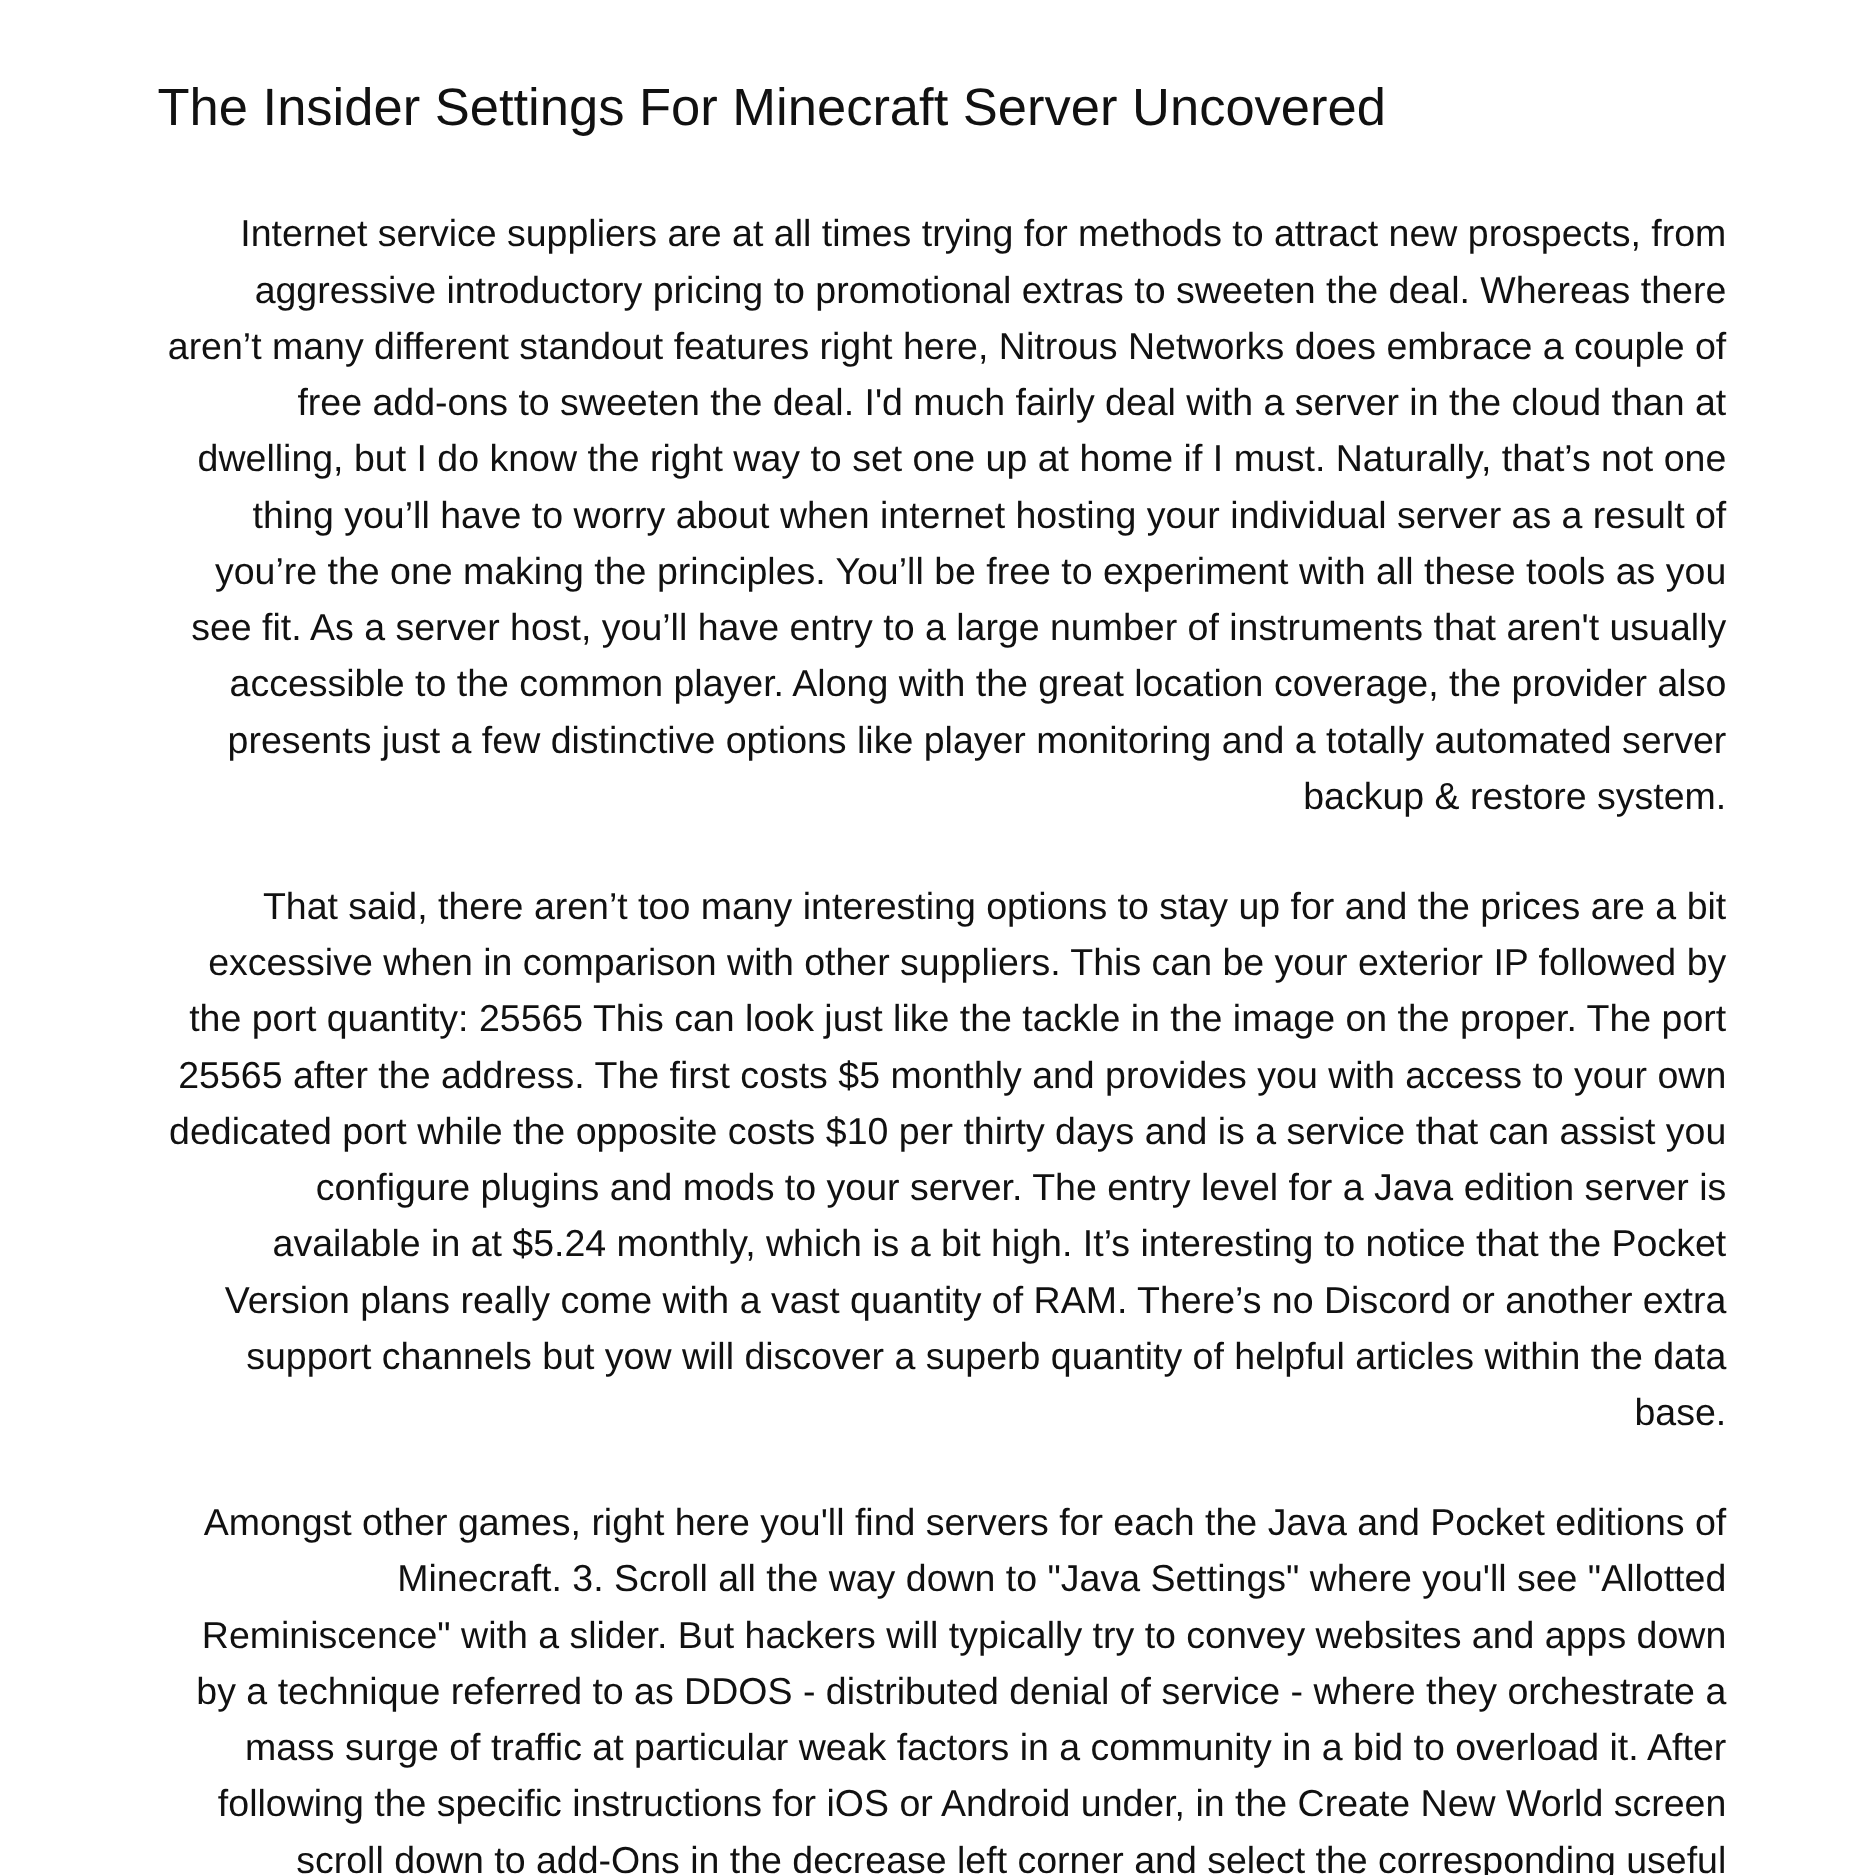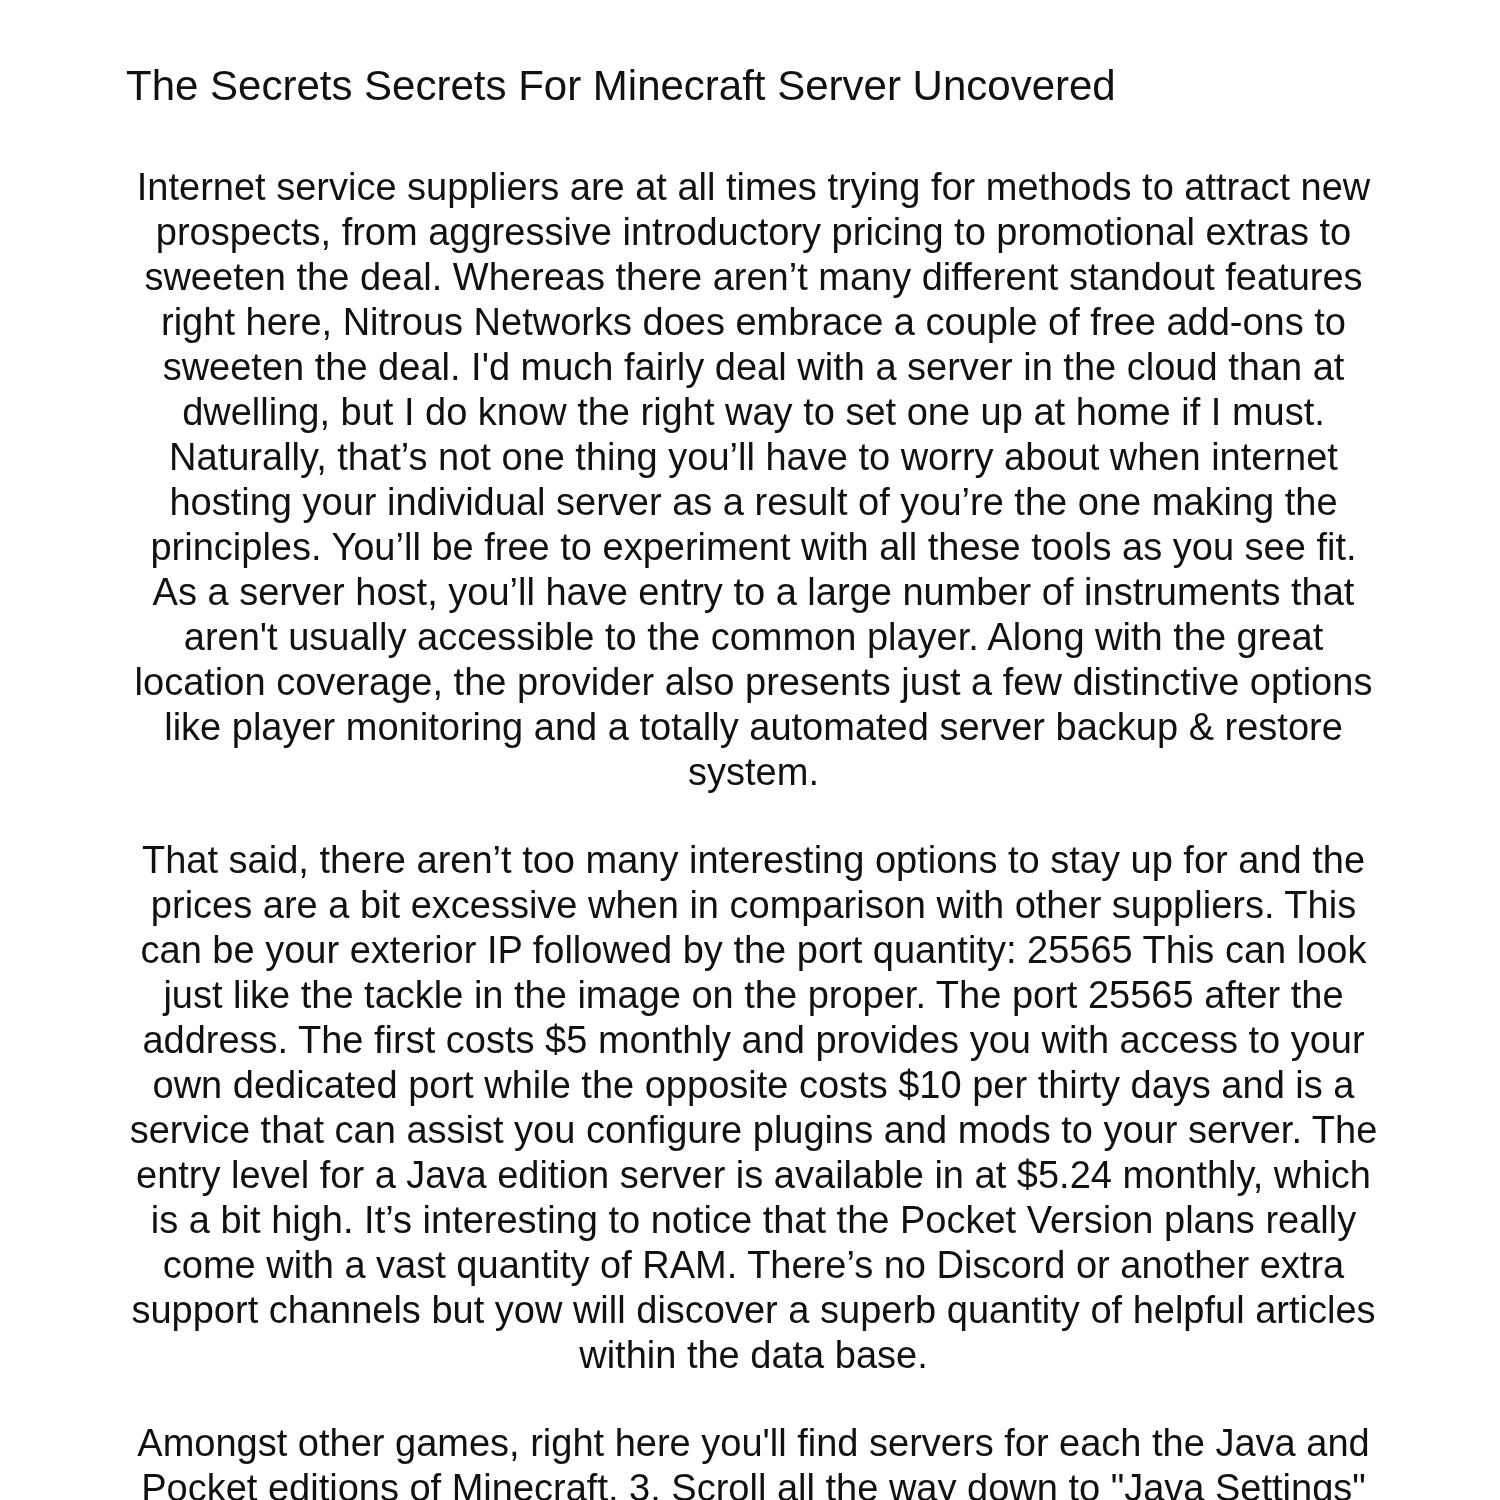--- a/index.html
+++ b/index.html
@@ -20,32 +20,32 @@
   }
   .doc-title {
     font-size: 42px;
     font-weight: 400;
     line-height: 50px;
     margin: 61px 0 54px 0;
     color: #111111;
     white-space: nowrap;
   }
   .body-para {
-    font-size: 38px;
+    font-size: 30px;
     font-weight: 400;
     line-height: 45px;
     margin: 0 0 43px 0;
-    text-align: center;
+    text-align: right;
     color: #111111;
   }
 </style>
 </head>
 <body>
 
 <div class="page">
-  <h1 class="doc-title">The Secrets Secrets For Minecraft Server Uncovered</h1>
+  <h1 class="doc-title">The Insider Settings For Minecraft Server Uncovered</h1>
 
   <p class="body-para">Internet service suppliers are at all times trying for methods to attract new prospects, from aggressive introductory pricing to promotional extras to sweeten the deal. Whereas there aren’t many different standout features right here, Nitrous Networks does embrace a couple of free add-ons to sweeten the deal. I'd much fairly deal with a server in the cloud than at dwelling, but I do know the right way to set one up at home if I must. Naturally, that’s not one thing you’ll have to worry about when internet hosting your individual server as a result of you’re the one making the principles. You’ll be free to experiment with all these tools as you see fit. As a server host, you’ll have entry to a large number of instruments that aren't usually accessible to the common player. Along with the great location coverage, the provider also presents just a few distinctive options like player monitoring and a totally automated server backup &amp; restore system.</p>
 
   <p class="body-para">That said, there aren’t too many interesting options to stay up for and the prices are a bit excessive when in comparison with other suppliers. This can be your exterior IP followed by the port quantity: 25565 This can look just like the tackle in the image on the proper. The port 25565 after the address. The first costs $5 monthly and provides you with access to your own dedicated port while the opposite costs $10 per thirty days and is a service that can assist you configure plugins and mods to your server. The entry level for a Java edition server is available in at $5.24 monthly, which is a bit high. It’s interesting to notice that the Pocket Version plans really come with a vast quantity of RAM. There’s no Discord or another extra support channels but yow will discover a superb quantity of helpful articles within the data base.</p>
 
   <p class="body-para">Amongst other games, right here you'll find servers for each the Java and Pocket editions of Minecraft. 3. Scroll all the way down to "Java Settings" where you'll see "Allotted Reminiscence" with a slider. But hackers will typically try to convey websites and apps down by a technique referred to as DDOS - distributed denial of service - where they orchestrate a mass surge of traffic at particular weak factors in a community in a bid to overload it. After following the specific instructions for iOS or Android under, in the Create New World screen scroll down to add-Ons in the decrease left corner and select the corresponding useful</p>
 </div>
 
 </body></html>

